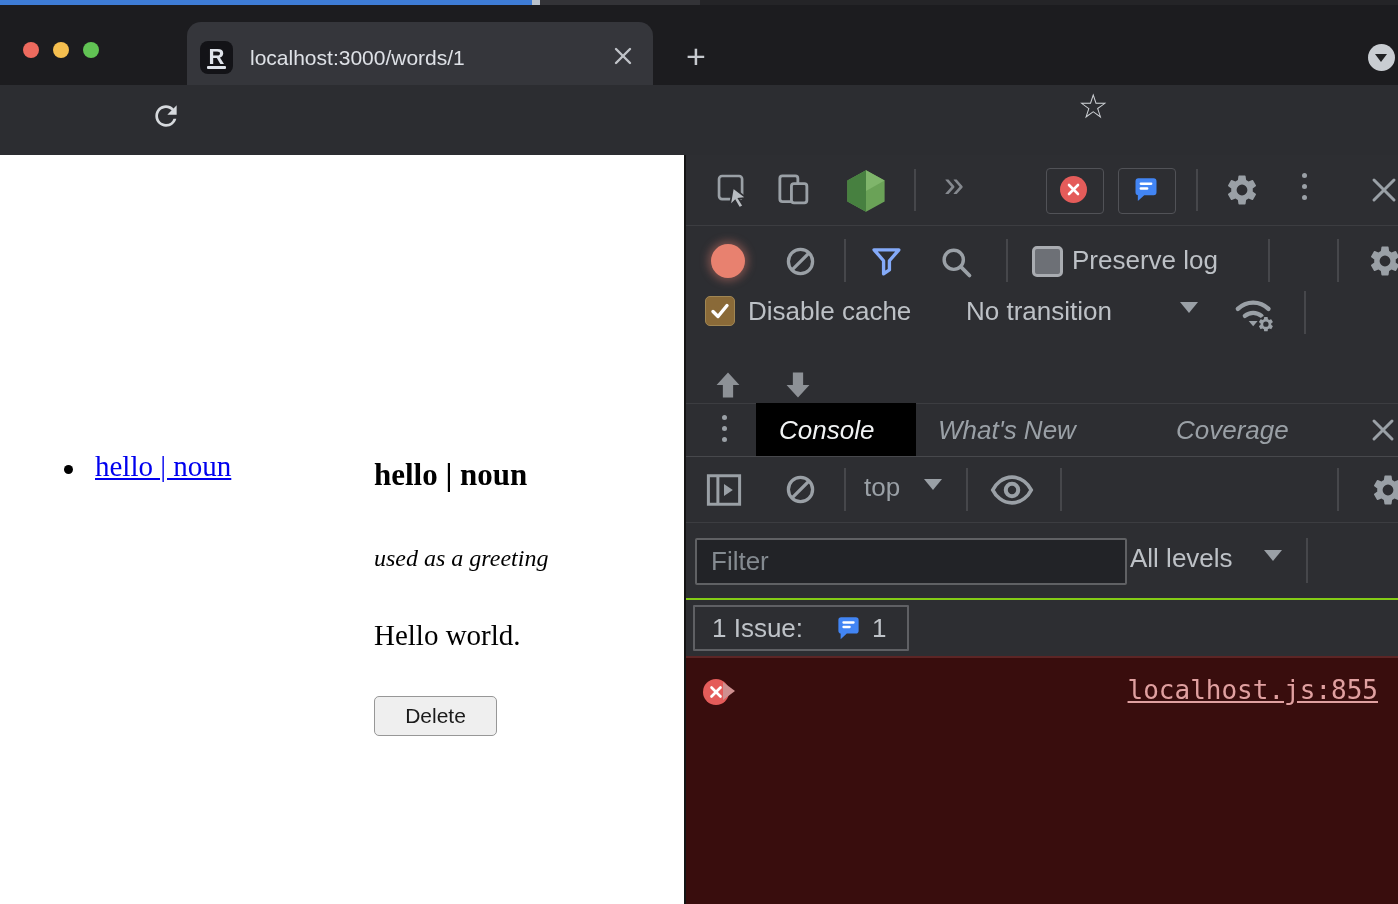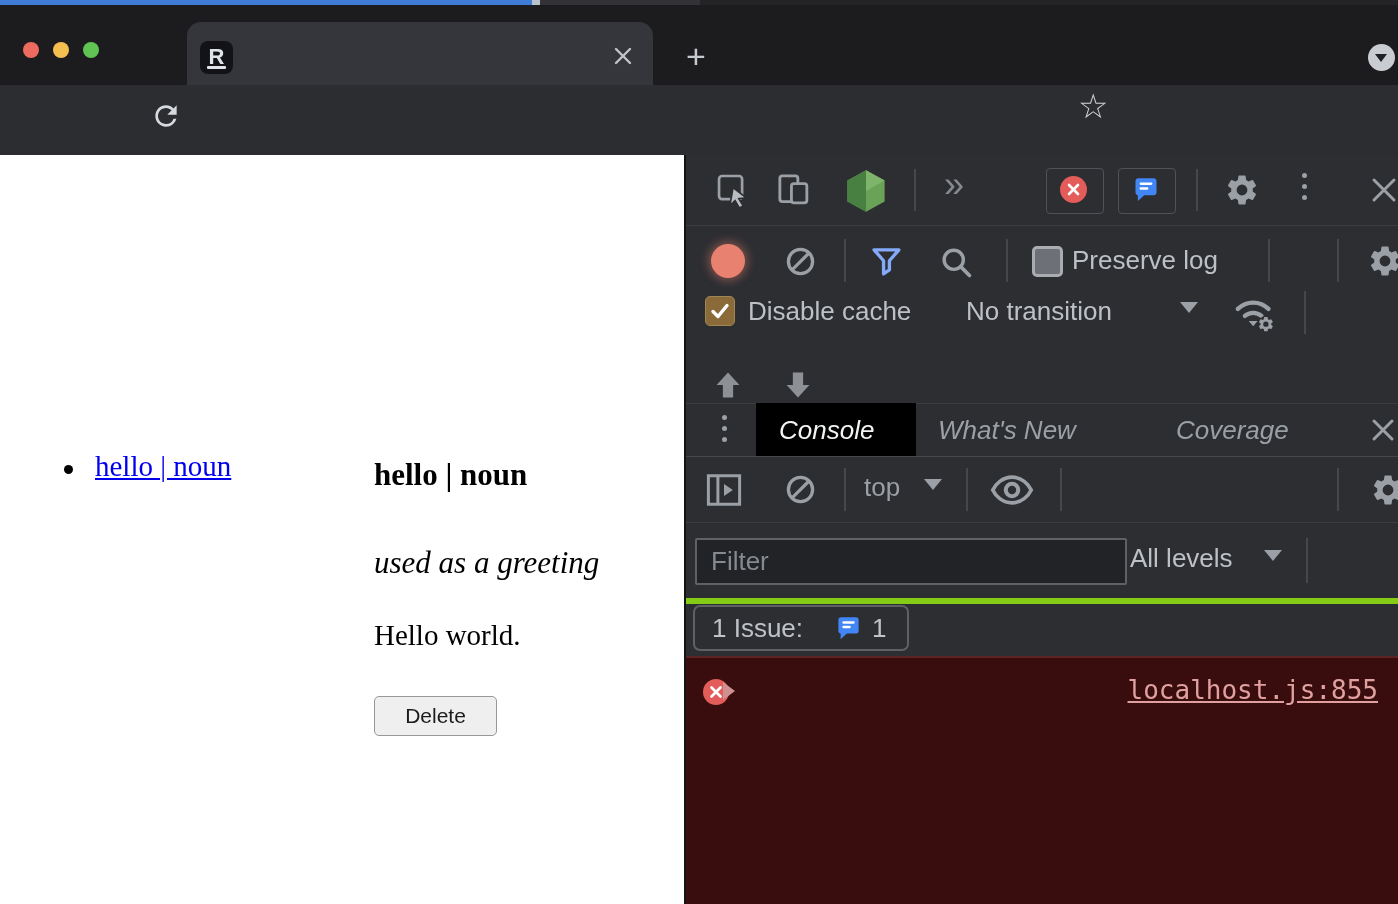--- a/index.html
+++ b/index.html
@@ -33,21 +33,21 @@
   .incogcircle{left:1162px;top:101px;width:44px;height:44px;border-radius:50%;background:#f2f3f5;}
   .incoglabel{left:1216px;top:108px;font-size:24px;color:#e9eaee;}
   .vdots{width:5px;}
   .vdots i{display:block;width:5px;height:5px;border-radius:50%;background:#cdd1d6;margin:0 0 6px 0;}
   
   .pagearea{left:0;top:155px;width:684px;height:749px;background:#fff;font-family:"Liberation Serif",serif;}
   .pagearea h1{position:absolute;left:10px;top:28px;width:560px;margin:0;font-size:54px;line-height:71px;color:#000;}
   .bullet{left:64px;top:310px;width:9px;height:9px;border-radius:50%;background:#000;}
   .wordlink{left:95px;top:295px;font-size:29px;color:#0000ee;text-decoration:underline;}
   .dtitle{left:374px;top:302px;font-size:31px;font-weight:bold;color:#000;}
-  .ddef{left:374px;top:390px;font-size:31px;font-style:italic;color:#000;}
+  .ddef{left:374px;top:390px;font-size:24px;font-style:italic;color:#000;}
   .dexample{left:374px;top:464px;font-size:29px;color:#000;}
   .delbtn{left:374px;top:541px;width:123px;height:40px;border-radius:5px;background:#efefef;
           border:1px solid #979797;font-family:"Liberation Sans",sans-serif;font-size:21px;color:#1b1b1b;}
   
   .devtools{left:684px;top:155px;width:714px;height:749px;background:#2d2e32;border-left:2px solid #141414;}
   .dtrow{position:absolute;left:0;width:712px;}
   .divider{position:absolute;width:2px;background:#46474b;}
   .dtlabel{position:absolute;font-size:26px;color:#bdc1c6;white-space:nowrap;}
   .graylabel{color:#9aa0a6;}
   .ddarrow{position:absolute;width:0;height:0;border-left:9px solid transparent;
@@ -58,21 +58,21 @@
   .cbox-ck{position:absolute;width:28px;height:28px;background:#8a6a38;border:1px solid #a08653;border-radius:5px;}
   .record{position:absolute;width:34px;height:34px;border-radius:50%;background:#e8816f;
           box-shadow:0 0 9px 3px rgba(235,130,115,.40);}
   .blacktab{position:absolute;background:#000;height:53px;top:0;}
   .tabtext{position:absolute;top:12px;font-size:26px;white-space:nowrap;}
   .filterinput{position:absolute;left:9px;top:15px;width:400px;height:43px;background:#222327;
       border:2px solid #606164;border-radius:2px;color:#d5d9dd;font-size:26px;padding:0 14px;
       font-family:"Liberation Sans",sans-serif;}
   .filterinput::placeholder{color:#848a90;}
   .issuebtn{position:absolute;left:7px;top:6px;width:212px;height:42px;border:2px solid #5f6064;
-      border-radius:7px;background:transparent;}
+      border-radius:1px;background:transparent;}
   .errblock{position:absolute;left:0;top:501px;width:712px;height:248px;background:#390d0d;border-top:2px solid #5c2525;}
   .errtext{position:absolute;left:60px;top:14px;width:648px;font-family:"DejaVu Sans Mono",monospace;
       font-size:27px;line-height:33.5px;color:#ff8080;white-space:pre-line;}
   .errlink{float:right;margin:2px 16px 4px 12px;color:#e0a0a0;text-decoration:underline;
       font-family:"DejaVu Sans Mono",monospace;font-size:26px;}
   .expandtri{position:absolute;left:37px;top:24px;width:0;height:0;border-top:9px solid transparent;
       border-bottom:9px solid transparent;border-left:12px solid #cf9090;}
   svg{display:block;}
 </style>
 </head>
@@ -86,20 +86,21 @@
     <div class="abs seg"></div>
   </div>
 
   <div class="abs tabstrip">
     <div class="abs light" style="left:23px;background:#ed6a5e;"></div>
     <div class="abs light" style="left:53px;background:#f5bf4f;"></div>
     <div class="abs light" style="left:83px;background:#61c354;"></div>
 
     <div class="abs tab"></div>
     <div class="abs favicon">R<span class="bar"></span></div>
+    <div class="abs tabtitle">localhost:3000/words/1</div>
     <svg class="abs xicon" style="left:612px;top:40px;" width="22" height="22">
       <line x1="4" y1="4" x2="18" y2="18"></line>
         <line x1="18" y1="4" x2="4" y2="18"></line>
     </svg>
     <div class="abs newtab">+</div>
     <div class="abs tabsearch">
         <span class="tri"></span>
       </div>
   </div>
 
@@ -285,21 +286,21 @@
         <path d="M12 1.5 C6.8 1.5 3 5.3 1.5 8.5 C3 11.7 6.8 15.5 12 15.5 C17.2 15.5 21 11.7 22.5 8.5 C21 5.3 17.2 1.5 12 1.5 Z" fill="none" stroke="#9aa0a6" stroke-width="2"></path>
         <circle cx="12" cy="8.5" r="3.4" fill="none" stroke="#9aa0a6" stroke-width="2.2"></circle>
       </svg>
       <div class="divider" style="left:374px;top:11px;height:43px;"></div>
       <div class="divider" style="left:651px;top:11px;height:43px;"></div>
       <svg class="abs" style="left:684px;top:15px;" width="36" height="36" viewBox="0 0 24 24">
         <path fill="#9aa0a6" d="M19.14 12.94c.04-.3.06-.61.06-.94s-.02-.64-.07-.94l2.03-1.58a.49.49 0 0 0 .12-.61l-1.92-3.32a.49.49 0 0 0-.59-.22l-2.39.96c-.5-.38-1.03-.7-1.62-.94l-.36-2.54a.48.48 0 0 0-.48-.41h-3.84c-.24 0-.43.17-.47.41L9.25 5.35c-.59.24-1.13.57-1.62.94l-2.39-.96a.49.49 0 0 0-.59.22L2.74 8.87c-.12.21-.08.47.12.61l2.03 1.58c-.05.3-.09.63-.09.94s.02.64.07.94l-2.03 1.58a.49.49 0 0 0-.12.61l1.92 3.32c.12.22.37.29.59.22l2.39-.96c.5.38 1.03.7 1.62.94l.36 2.54c.05.24.24.41.48.41h3.84c.24 0 .44-.17.47-.41l.36-2.54c.59-.24 1.13-.56 1.62-.94l2.39.96c.22.08.47 0 .59-.22l1.92-3.32a.49.49 0 0 0-.12-.61l-2.03-1.58zM12 15.6A3.6 3.6 0 1 1 12 8.4a3.6 3.6 0 0 1 0 7.2z"></path>
       </svg>
     </div>
 
-    <div class="dtrow" style="top:368px;height:75px;border-bottom:6px solid #84cc16;">
+    <div class="dtrow" style="top:368px;height:75px;border-bottom:2px solid #84cc16;">
       <input class="filterinput" type="text" placeholder="Filter" style="">
       <div class="dtlabel" style="left:444px;top:20px;">All levels</div>
       <div class="ddarrow" style="left:578px;top:27px;"></div>
       <div class="divider" style="left:620px;top:15px;height:45px;"></div>
     </div>
 
     <div class="dtrow" style="top:444px;height:57px;">
       <div class="issuebtn">
         <span class="dtlabel" style="left:17px;top:6px;color:#bfc3c8;">1 Issue:</span>
         <svg class="abs" style="left:140px;top:8px;" width="27" height="27" viewBox="0 0 24 24">

